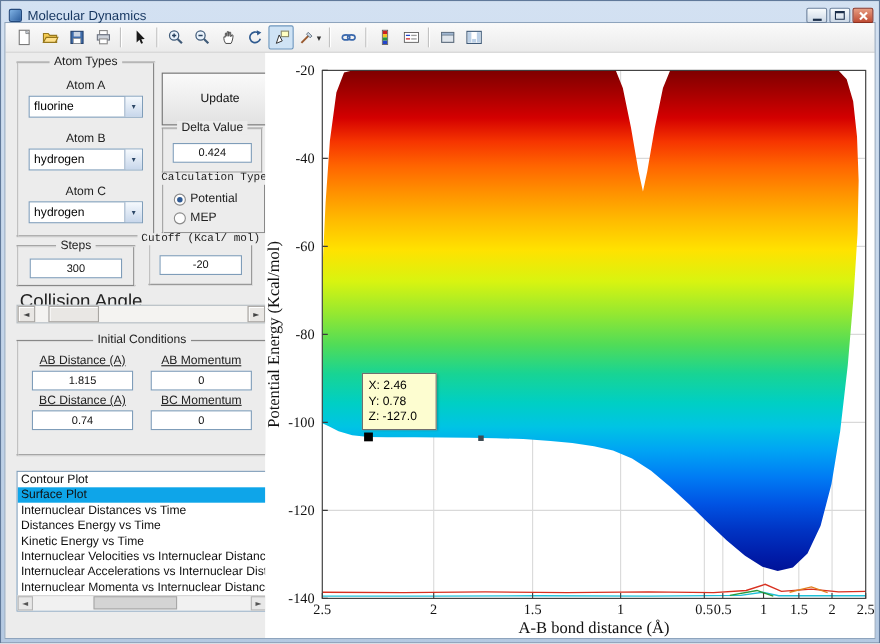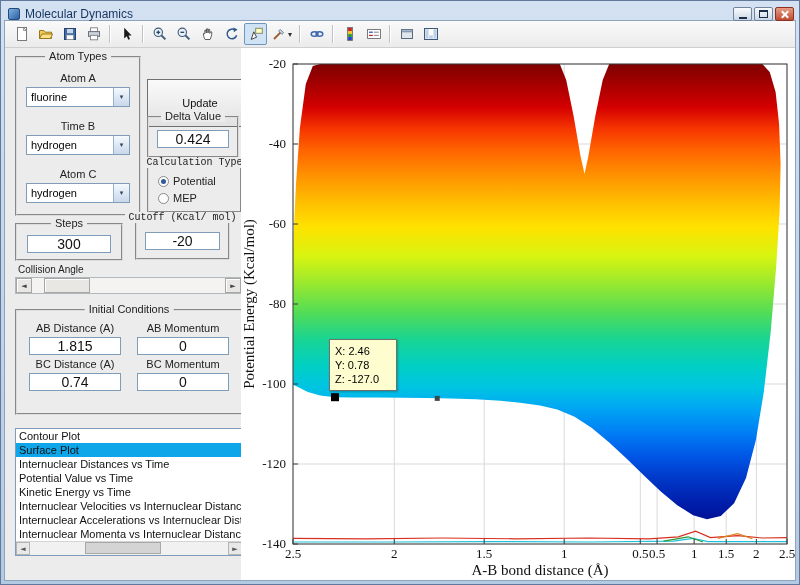--- a/index.html
+++ b/index.html
@@ -27,43 +27,43 @@
   .panel{position:absolute;border:2px groove #dcdcdc;}
   .panel-title{position:absolute;top:-8px;left:50%;transform:translateX(-50%);background:#ececec;padding:0 4px;font-size:11px;white-space:nowrap;color:#222;}
   .cutoff-panel .panel-title,.calc-panel .panel-title{font-size:10px;font-family:Liberation Mono, monospace;}
   .atom-panel{left:10px;top:8px;width:126px;height:160px;}
   .atom-row{position:absolute;left:9px;right:9px;}
   .atom-row.r0{top:14px;} .atom-row.r1{top:62px;} .atom-row.r2{top:110px;}
   .ctl-label{text-align:center;font-size:11px;color:#222;margin-bottom:3px;white-space:nowrap;}
   .combo{height:20px;background:#fff;border:1px solid #7f9db9;display:flex;align-items:stretch;}
   .combo-text{flex:1;font-size:11px;padding:3px 0 0 4px;white-space:nowrap;overflow:hidden;}
   .combo-btn{width:16px;background:linear-gradient(#f5f9fd,#c8d7eb);border-left:1px solid #9ab0c8;display:flex;align-items:center;justify-content:center;font-size:7px;color:#2c4766;font-family:"DejaVu Sans",sans-serif;}
-  .update-btn{position:absolute;left:142px;top:31px;width:106px;height:48px;border:1px solid #707070;border-radius:0;background:linear-gradient(#fafafa,#e2e2e2);font-size:11px;font-family:inherit;color:#111;}
-  .field{display:block;border:1px solid #7f9db9;background:#fff;text-align:center;font-size:14px;font-family:inherit;height:18px;width:100%;outline:none;color:#111;}
+  .update-btn{position:absolute;left:142px;top:18px;width:106px;height:48px;border:1px solid #707070;border-radius:0;background:linear-gradient(#fafafa,#e2e2e2);font-size:11px;font-family:inherit;color:#111;}
+  .field{display:block;border:1px solid #7f9db9;background:#fff;text-align:center;font-size:10px;font-family:inherit;height:18px;width:100%;outline:none;color:#111;}
   .delta-panel{left:142px;top:68px;width:92px;height:42px;}
   .delta-panel .fwrap{position:absolute;left:8px;right:8px;top:12px;}
   .calc-panel{left:142px;top:115px;width:95px;height:50px;}
   .radio-row{position:absolute;left:9px;display:flex;align-items:center;gap:4px;}
   .radio-row.r0{top:10px;} .radio-row.r1{top:27px;}
   .radio{width:11px;height:11px;border-radius:50%;border:1px solid #8a8a8a;background:#fdfdfd;flex:none;}
   .radio.checked{position:relative;}
   .radio.checked::after{content:"";position:absolute;left:2px;top:2px;width:5px;height:5px;border-radius:50%;background:#2f5a94;}
   .radio-label{font-size:11px;color:#222;}
   .steps-panel{left:10px;top:175px;width:108px;height:38px;}
   .steps-panel .fwrap{position:absolute;left:10px;right:10px;top:10px;}
   .cutoff-panel{left:130px;top:170px;width:95px;height:42px;padding-left:12px;}
   .cutoff-panel .fwrap{position:absolute;left:8px;right:8px;top:12px;}
-  .collision-label{position:absolute;left:13px;top:216px;font-size:10px;color:#222;}
+  .collision-label{position:absolute;left:13px;top:216px;font-size:17px;color:#222;}
   .slider{position:absolute;left:10px;top:229px;width:227px;height:17px;border:1px solid #b0b8c0;background:#f4f3f1;display:flex;}
   .sl-arrow{width:16px;background:#e9e7e4;border:1px solid #a8a6a2;box-shadow:inset 1px 1px 0 #fff;font-size:7px;display:flex;align-items:center;justify-content:center;color:#444;font-family:"DejaVu Sans",sans-serif;flex:none;}
   .sl-track{flex:1;position:relative;}
   .sl-thumb{position:absolute;left:12px;top:0;width:46px;height:15px;background:#e9e7e4;border:1px solid #a8a6a2;box-shadow:inset 1px 1px 0 #fff;}
   .init-panel{left:10px;top:261px;width:228px;height:106px;}
   .init-grid{position:absolute;left:12px;right:12px;top:11px;display:grid;grid-template-columns:1fr 1fr;column-gap:16px;row-gap:3px;}
-  .init-grid .ctl-label{margin-bottom:0;}
+  .init-grid .ctl-label{margin-bottom:0;text-decoration:underline;}
   .listbox{position:absolute;left:10px;top:380px;width:228px;height:128px;background:#fff;border:1px solid #7f9db9;}
   .lb-items{height:112px;overflow:hidden;}
   .lb-item{height:14px;line-height:14px;font-size:11px;padding-left:3px;white-space:nowrap;overflow:hidden;color:#111;}
   .lb-item.selected{background:#0ea5e9;}
   .lb-hscroll{position:absolute;left:0;right:0;bottom:0;height:14px;background:#f1f1f1;border-top:1px solid #d5d5d5;display:flex;}
   .lbs-arrow{width:14px;background:#e8e8e8;border:1px solid #b5b5b5;font-size:7px;display:flex;align-items:center;justify-content:center;color:#555;font-family:"DejaVu Sans",sans-serif;flex:none;}
   .lbs-track{flex:1;position:relative;}
   .lbs-thumb{position:absolute;left:28%;width:38%;top:0;height:12px;background:#d4d4d4;border:1px solid #a8a8a8;}
   .plot-wrap{position:absolute;left:236px;top:0;width:556px;height:533px;background:#fff;}
   .plot-wrap svg{display:block;}
@@ -212,21 +212,21 @@
       <div class="panel atom-panel">
         <span class="panel-title">Atom Types</span>
         <div class="atom-row r0">
           <div class="ctl-label">Atom A</div>
           <div class="combo">
             <span class="combo-text">fluorine</span>
             <span class="combo-btn">▾</span>
           </div>
         </div>
         <div class="atom-row r1">
-          <div class="ctl-label">Time B</div>
+          <div class="ctl-label">Atom B</div>
           <div class="combo">
             <span class="combo-text">hydrogen</span>
             <span class="combo-btn">▾</span>
           </div>
         </div>
         <div class="atom-row r2">
           <div class="ctl-label">Atom C</div>
           <div class="combo">
             <span class="combo-text">hydrogen</span>
             <span class="combo-btn">▾</span>
@@ -290,21 +290,21 @@
           <input class="field" value="0.74" style="">
           <input class="field" value="0" style="">
         </div>
       </div>
 
       <div class="listbox">
         <div class="lb-items" id="lb-items">
             <div class="lb-item">Contour Plot</div>
             <div class="lb-item selected">Surface Plot</div>
             <div class="lb-item">Internuclear Distances vs Time</div>
-            <div class="lb-item">Potential Value vs Time</div>
+            <div class="lb-item">Distances Energy vs Time</div>
             <div class="lb-item">Kinetic Energy vs Time</div>
             <div class="lb-item">Internuclear Velocities vs Internuclear Distance</div>
             <div class="lb-item">Internuclear Accelerations vs Internuclear Distance</div>
             <div class="lb-item">Internuclear Momenta vs Internuclear Distance</div>
           </div>
         <div class="lb-hscroll">
           <span class="lbs-arrow">◄</span>
           <span class="lbs-track">
             <span class="lbs-thumb"></span>
           </span>

